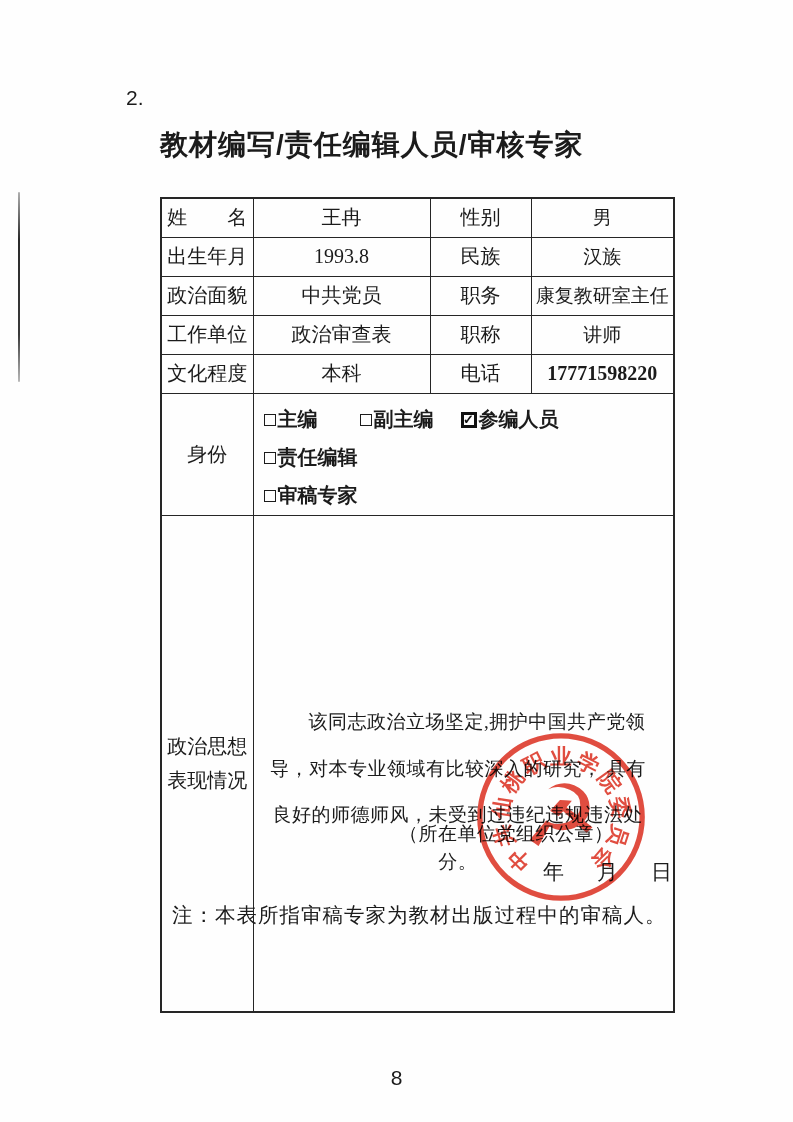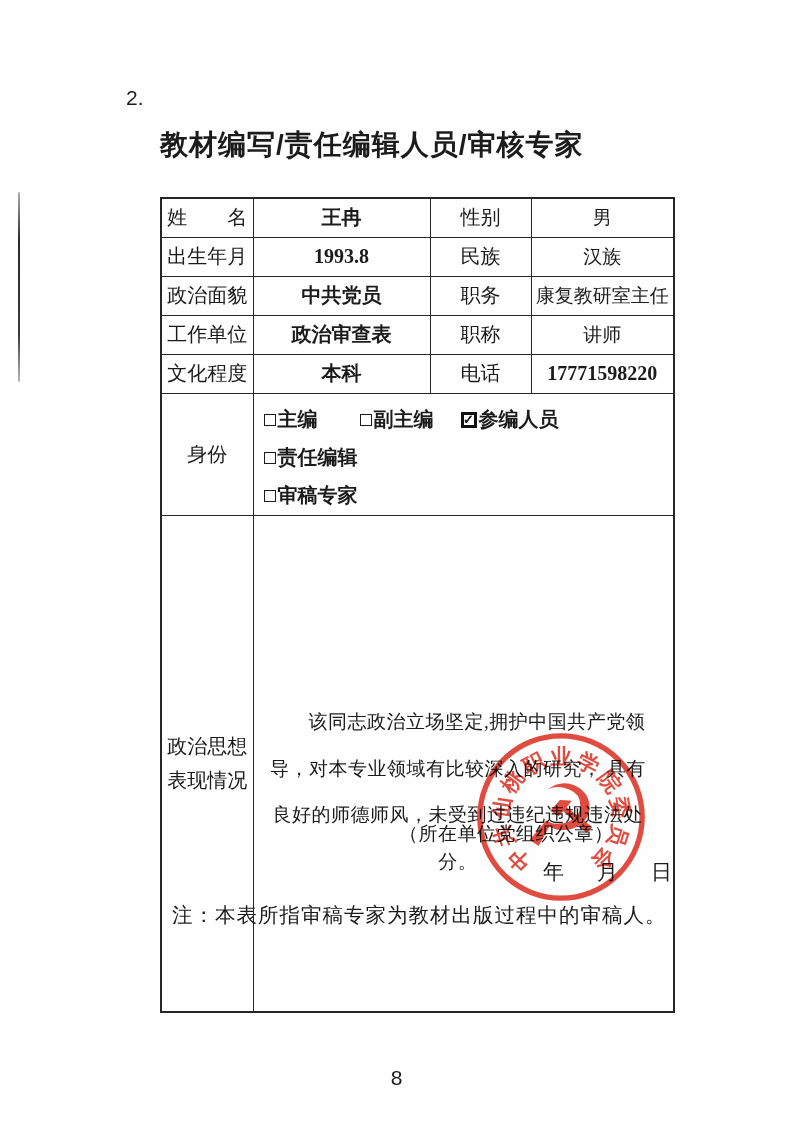--- a/index.html
+++ b/index.html
@@ -50,21 +50,21 @@
   table.review-table td {
     border: 1.5px solid #262626;
     text-align: center;
     vertical-align: middle;
     overflow: hidden;
     margin-top: 32px;
   }
   tr.r  { height: 39px; }
   tr.r6 { height: 116px; }
   tr.r7 { height: 497px; }
-  td.val-main { font-weight: 700; }
+  td.val-main { font-weight: 400; }
   td.val-sub  { font-size: 19px; }
   td.val-num  { font-weight: 700; font-size: 20px; }
   td.identity-cell {
     text-align: left;
     vertical-align: top;
     padding: 7px 0 0 10px;
     font-family: "Liberation Sans", sans-serif;
   }
   .cb-line { display: flex; height: 38px; }
   .cb { display: inline-flex; align-items: center; font-size: 20px; font-weight: 600; }

